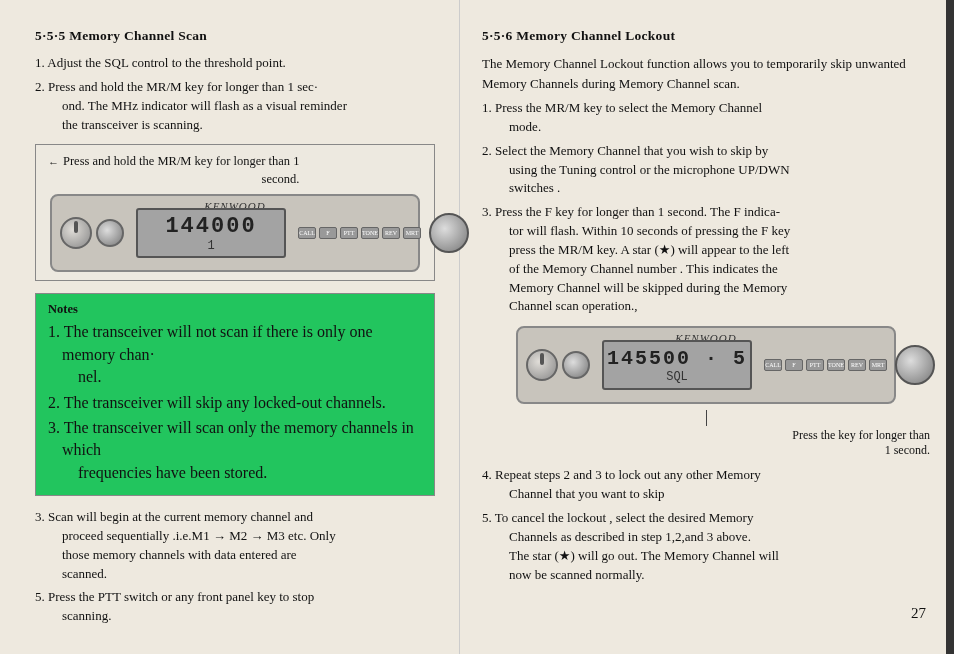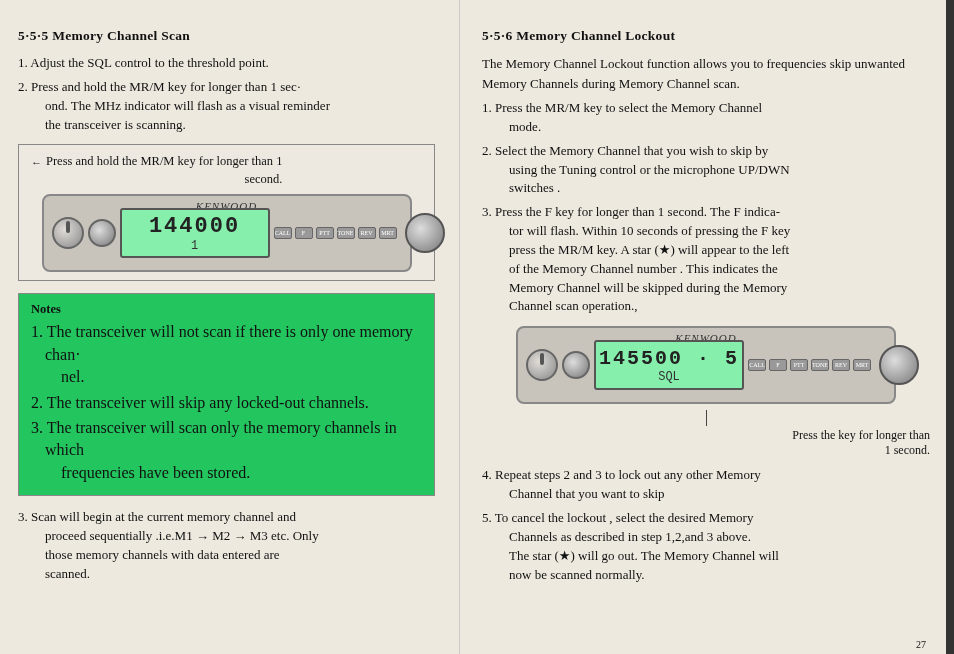--- a/index.html
+++ b/index.html
@@ -14,21 +14,21 @@
       position: relative;
     }
     .page {
       display: flex;
       width: 954px;
       height: 654px;
       background: #eee9df;
     }
     .col-left {
       width: 460px;
-      padding: 28px 24px 20px 18px;
+      padding: 28px 24px 20px 35px;
       border-right: 1px solid #ccc;
     }
     .col-right {
       width: 494px;
       padding: 28px 24px 36px 22px;
     }
     .section-title {
       font-size: 13.5px;
       font-weight: bold;
       margin-bottom: 10px;
@@ -93,26 +93,26 @@
       width: 4px;
       height: 12px;
       background: #555;
       position: absolute;
       top: 2px;
       left: 50%;
       transform: translateX(-50%);
       border-radius: 2px;
     }
     .radio-display {
-      background: #86efac;
+      background: #a3a3a3;
       border: 2px solid #555;
       border-radius: 3px;
       width: 150px;
       height: 50px;
-      margin: 0 0;
+      margin: 0 8px;
       display: flex;
       flex-direction: column;
       align-items: center;
       justify-content: center;
       position: relative;
       flex-shrink: 0;
     }
     .radio-freq {
       font-family: 'Courier New', monospace;
       font-size: 22px;
@@ -177,23 +177,23 @@
       text-indent: -14px;
       line-height: 1.4;
     }
     .paragraph-text {
       font-size: 13px;
       line-height: 1.5;
       margin-bottom: 6px;
     }
     .page-number {
       position: absolute;
-      bottom: 4px;
+      bottom: 32px;
       right: 28px;
-      font-size: 10px;
+      font-size: 15px;
     }
     .dark-bar {
       position: absolute;
       right: 0;
       top: 0;
       width: 8px;
       height: 654px;
       background: #333;
     }
     .radio-device-right {
@@ -264,26 +264,27 @@
       <div class="notes-title">Notes</div>
       <ul class="notes-list">
         <li>1. The transceiver will not scan if there is only one memory chan·<br>&nbsp;&nbsp;&nbsp;&nbsp;nel.</li>
         <li>2. The transceiver will skip any locked-out channels.</li>
         <li>3. The transceiver will scan only the memory channels in which<br>&nbsp;&nbsp;&nbsp;&nbsp;frequencies have been stored.</li>
       </ul>
     </div>
 
     <ul class="numbered-list">
       <li>3. Scan will begin at the current memory channel and<br>&nbsp;&nbsp;&nbsp;&nbsp;proceed sequentially .i.e.M1 → M2 → M3 etc. Only<br>&nbsp;&nbsp;&nbsp;&nbsp;those memory channels with data entered are<br>&nbsp;&nbsp;&nbsp;&nbsp;scanned.</li>
+      <li>5. Press the PTT switch or any front panel key to stop<br>&nbsp;&nbsp;&nbsp;&nbsp;scanning.</li>
     </ul>
   </div>
 
   <div class="col-right">
     <div class="section-title">5·5·6   Memory Channel Lockout</div>
-    <p class="paragraph-text">The Memory Channel Lockout function allows you to frequencies skip unwanted Memory Channels during Memory Channel scan.</p>
+    <p class="paragraph-text">The Memory Channel Lockout function allows you to temporarily skip unwanted Memory Channels during Memory Channel scan.</p>
 
     <ul class="numbered-list">
       <li>1. Press the MR/M key to select the Memory Channel<br>&nbsp;&nbsp;&nbsp;&nbsp;mode.</li>
       <li>2. Select the Memory Channel that you wish to skip by<br>&nbsp;&nbsp;&nbsp;&nbsp;using the Tuning control or the microphone UP/DWN<br>&nbsp;&nbsp;&nbsp;&nbsp;switches .</li>
       <li>3. Press the F key for longer than 1 second. The F indica-<br>&nbsp;&nbsp;&nbsp;&nbsp;tor will flash. Within 10 seconds of pressing the F key<br>&nbsp;&nbsp;&nbsp;&nbsp;press the MR/M key. A star (★) will appear to the left<br>&nbsp;&nbsp;&nbsp;&nbsp;of the Memory Channel number . This indicates the<br>&nbsp;&nbsp;&nbsp;&nbsp;Memory Channel will be skipped during the Memory<br>&nbsp;&nbsp;&nbsp;&nbsp;Channel scan operation.,</li>
     </ul>
 
     <div style="position:relative; margin: 4px 0 8px 0;">
       <div class="radio-device-right">
         <span class="kenwood-label">KENWOOD</span>

